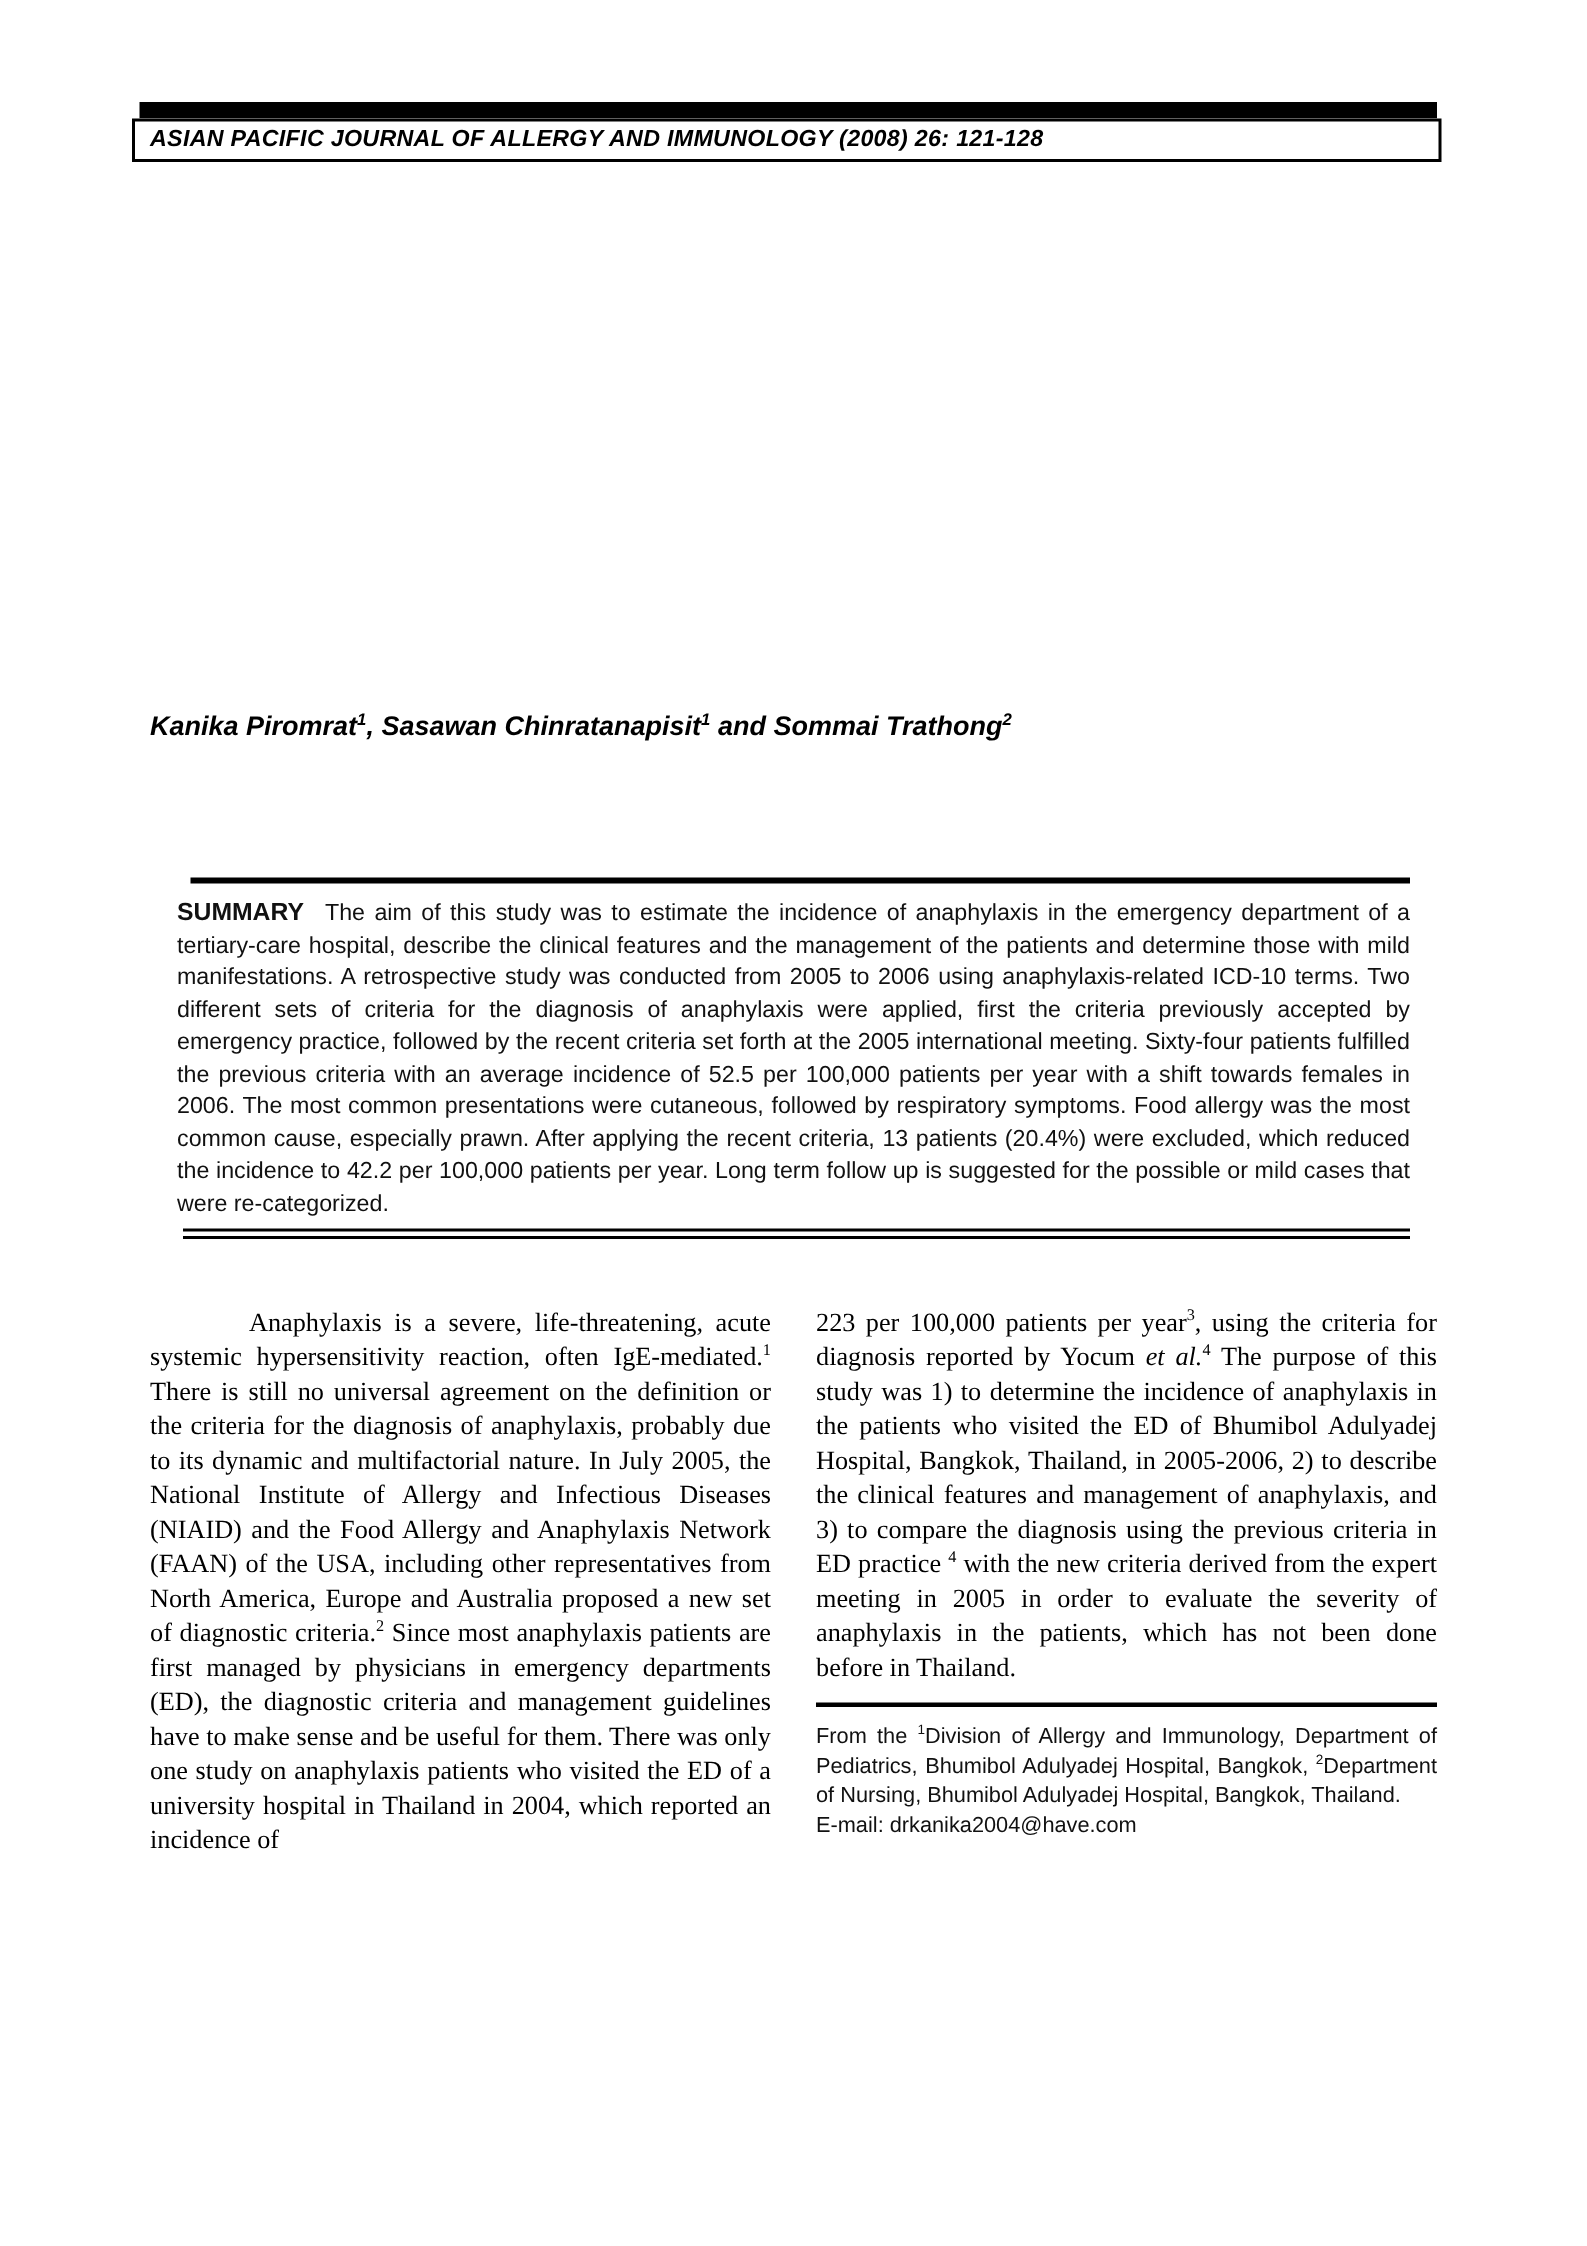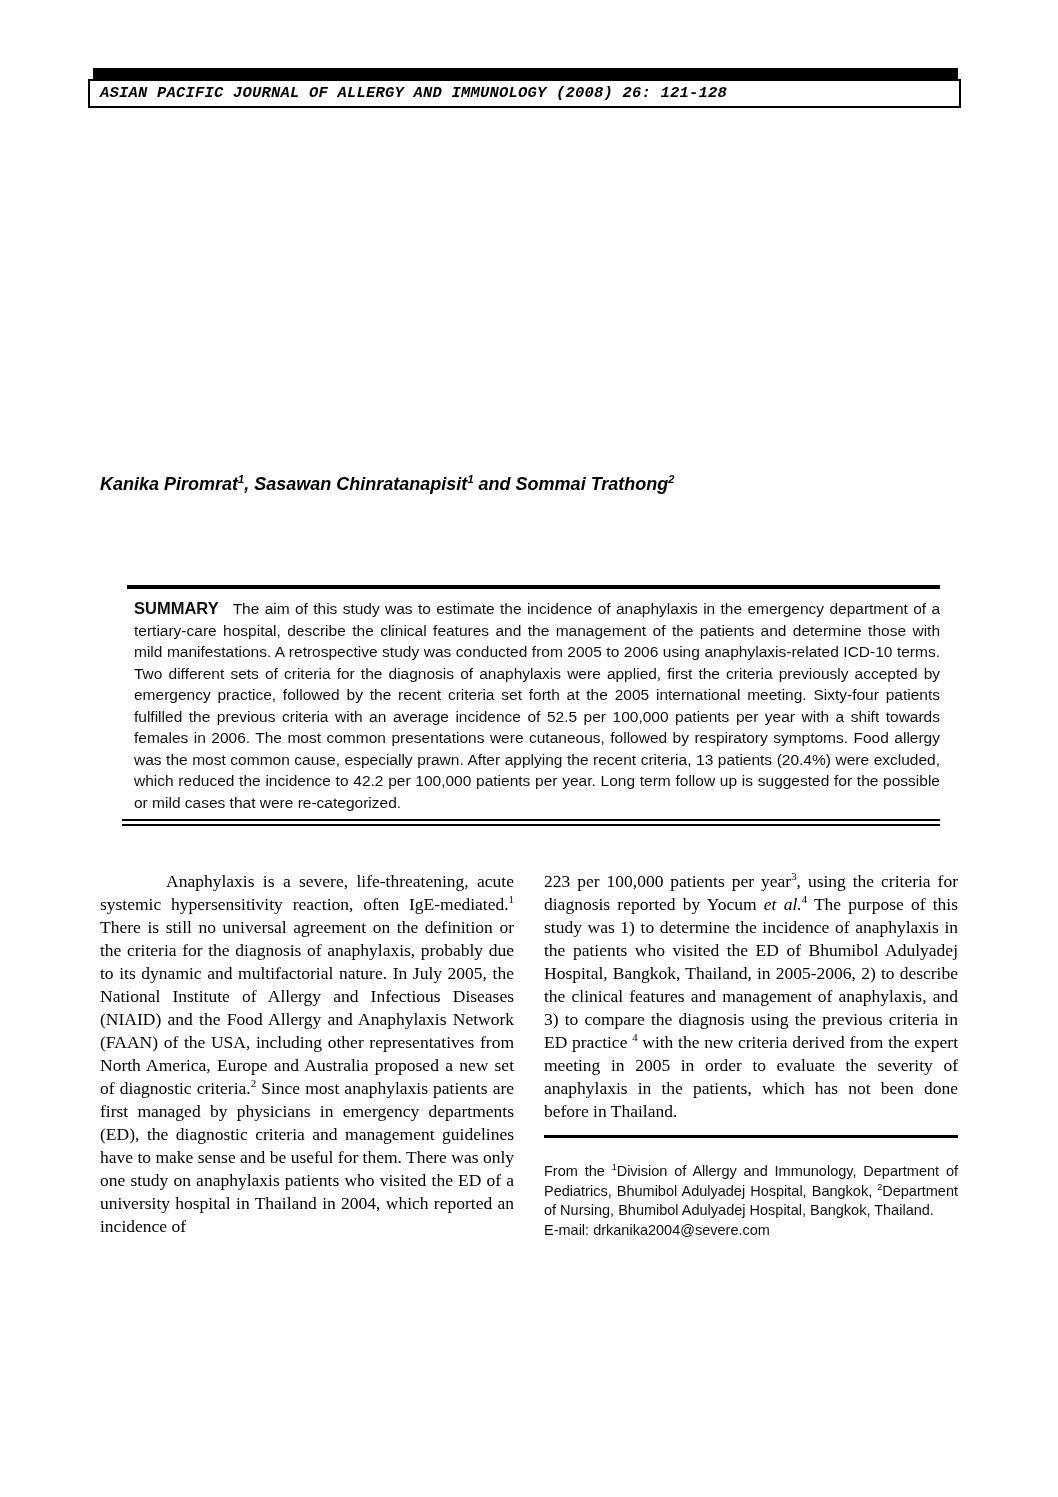--- a/index.html
+++ b/index.html
@@ -24,21 +24,21 @@
   .journal-header .bar {
     height: 11px;
     background: #000;
     margin-left: 5px;
     margin-right: 3px;
   }
   .journal-header .box {
     border: 2px solid #000;
     background: #fff;
     padding: 3px 10px 4px 10px;
-    font-family: Liberation Mono, monospace;
+    font-family: Liberation Sans, sans-serif;
     font-weight: bold;
     font-style: italic;
     font-size: 15.5px;
     letter-spacing: 0.2px;
     white-space: nowrap;
   }
 
   
   .article-title {
     position: absolute;
@@ -81,21 +81,20 @@
     background: #000;
     margin-left: 9px;
   }
   .summary-text {
     margin-top: 9px;
     font-family: "Liberation Sans", sans-serif;
     font-size: 15.5px;
     line-height: 21.5px;
     text-align: justify;
     color: #111;
-    margin-left: 16px;
   }
   .summary-text .label {
     font-weight: bold;
     font-size: 16.5px;
     padding-right: 14px;
   }
   .summary-rule-bottom {
     margin-top: 6px;
     margin-left: 4px;
     height: 7px;
@@ -127,21 +126,21 @@
   .indent-first { text-indent: 66px; }
   .etal { font-style: italic; }
 
   
   .footnote-rule {
     margin-top: 12px;
     border-top: 3px solid #000;
     width: 100%;
   }
   .footnote {
-    margin-top: 24px;
+    margin-top: 11px;
     font-family: "Liberation Sans", sans-serif;
     font-size: 14.5px;
     line-height: 19.5px;
     color: #111;
   }
   .footnote .fn-body { text-align: justify; }
   .footnote sup {
     font-size: 62%;
     vertical-align: super;
     line-height: 0;
@@ -184,19 +183,19 @@
       <p>
         <span>223 per 100,000 patients per year</span><sup>3</sup><span>, using the criteria for diagnosis reported by Yocum </span><span class="etal">et al.</span><sup>4</sup><span> The purpose of this study was 1) to determine the incidence of anaphylaxis in the patients who visited the ED of Bhumibol Adulyadej Hospital, Bangkok, Thailand, in 2005-2006, 2) to describe the clinical features and management of anaphylaxis, and 3) to compare the diagnosis using the previous criteria in ED practice </span><sup>4</sup><span> with the new criteria derived from the expert meeting in 2005 in order to evaluate the severity of anaphylaxis in the patients, which has not been done before in Thailand.</span>
       </p>
 
       <div class="footnote-rule"></div>
 
       <div class="footnote">
         <div class="fn-body">
           <span>From the </span><sup>1</sup><span>Division of Allergy and Immunology, Department of Pediatrics, Bhumibol Adulyadej Hospital, Bangkok, </span><sup>2</sup><span>Department of Nursing, Bhumibol Adulyadej Hospital, Bangkok, Thailand.</span>
         </div>
-        <div>E-mail: drkanika2004@severe.com</div>
+        <div>E-mail: drkanika2004@have.com</div>
       </div>
     </div>
 
   </div>
 
 </div>
 
 </body></html>

